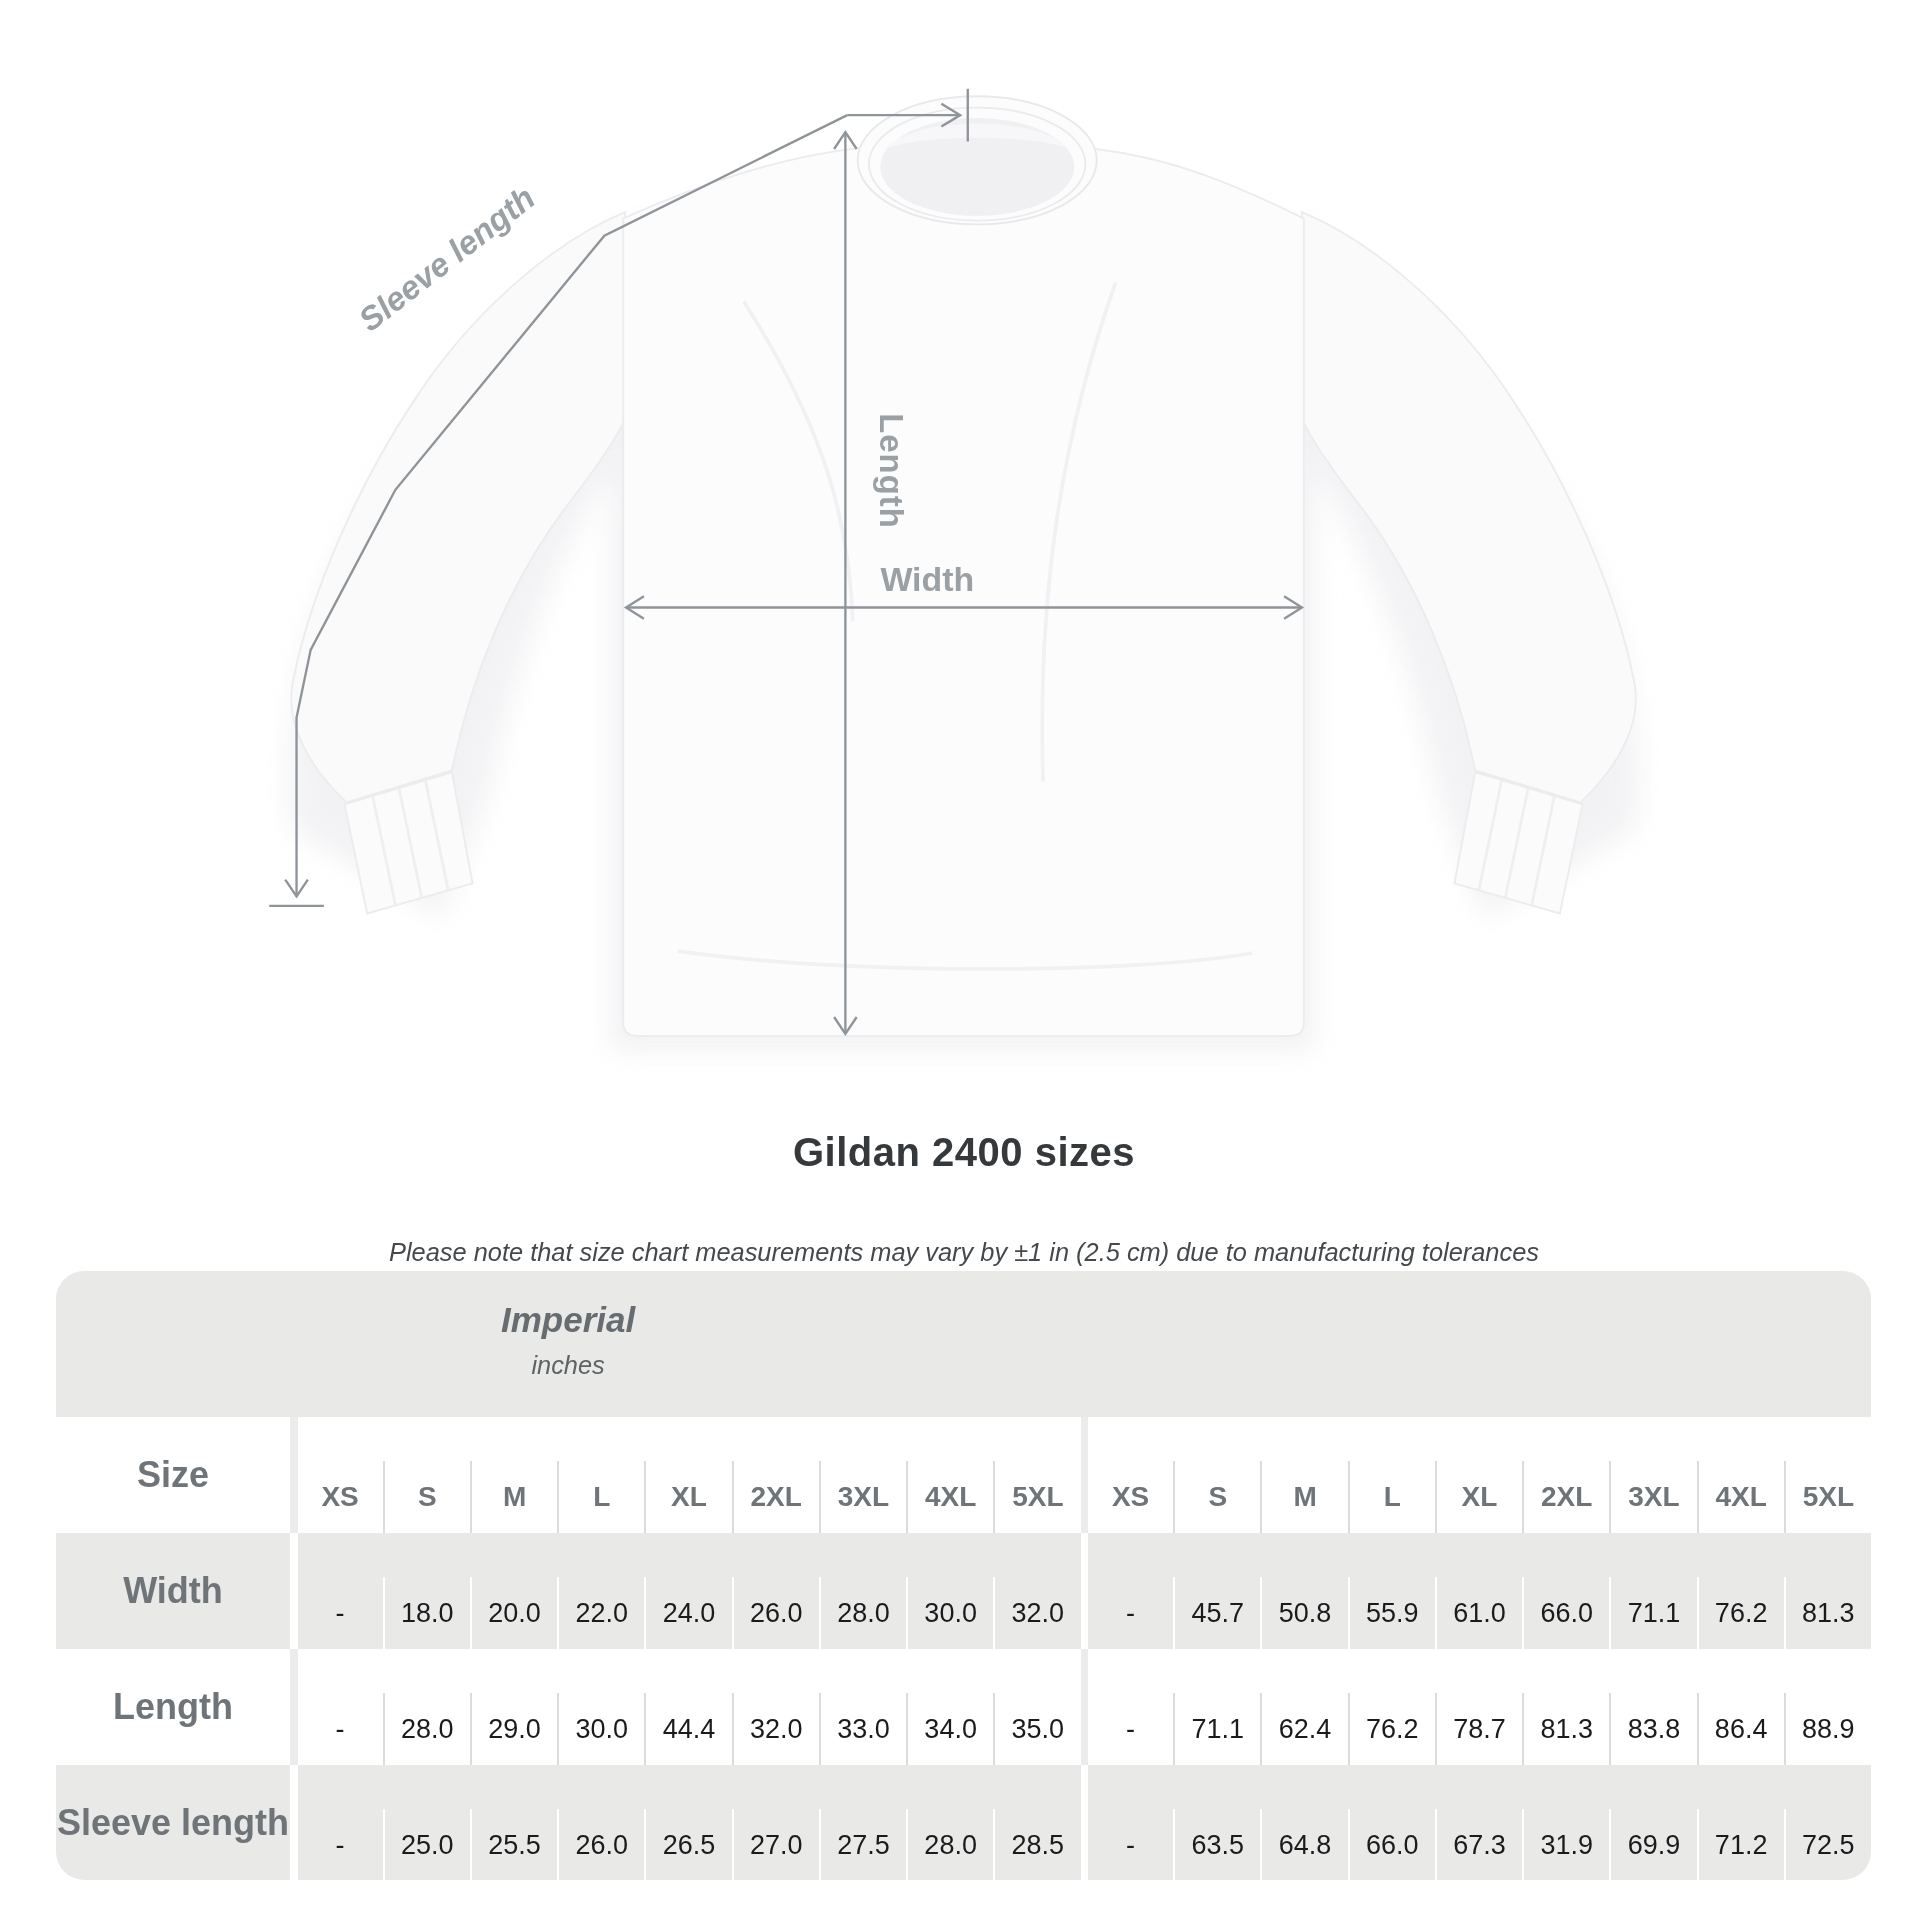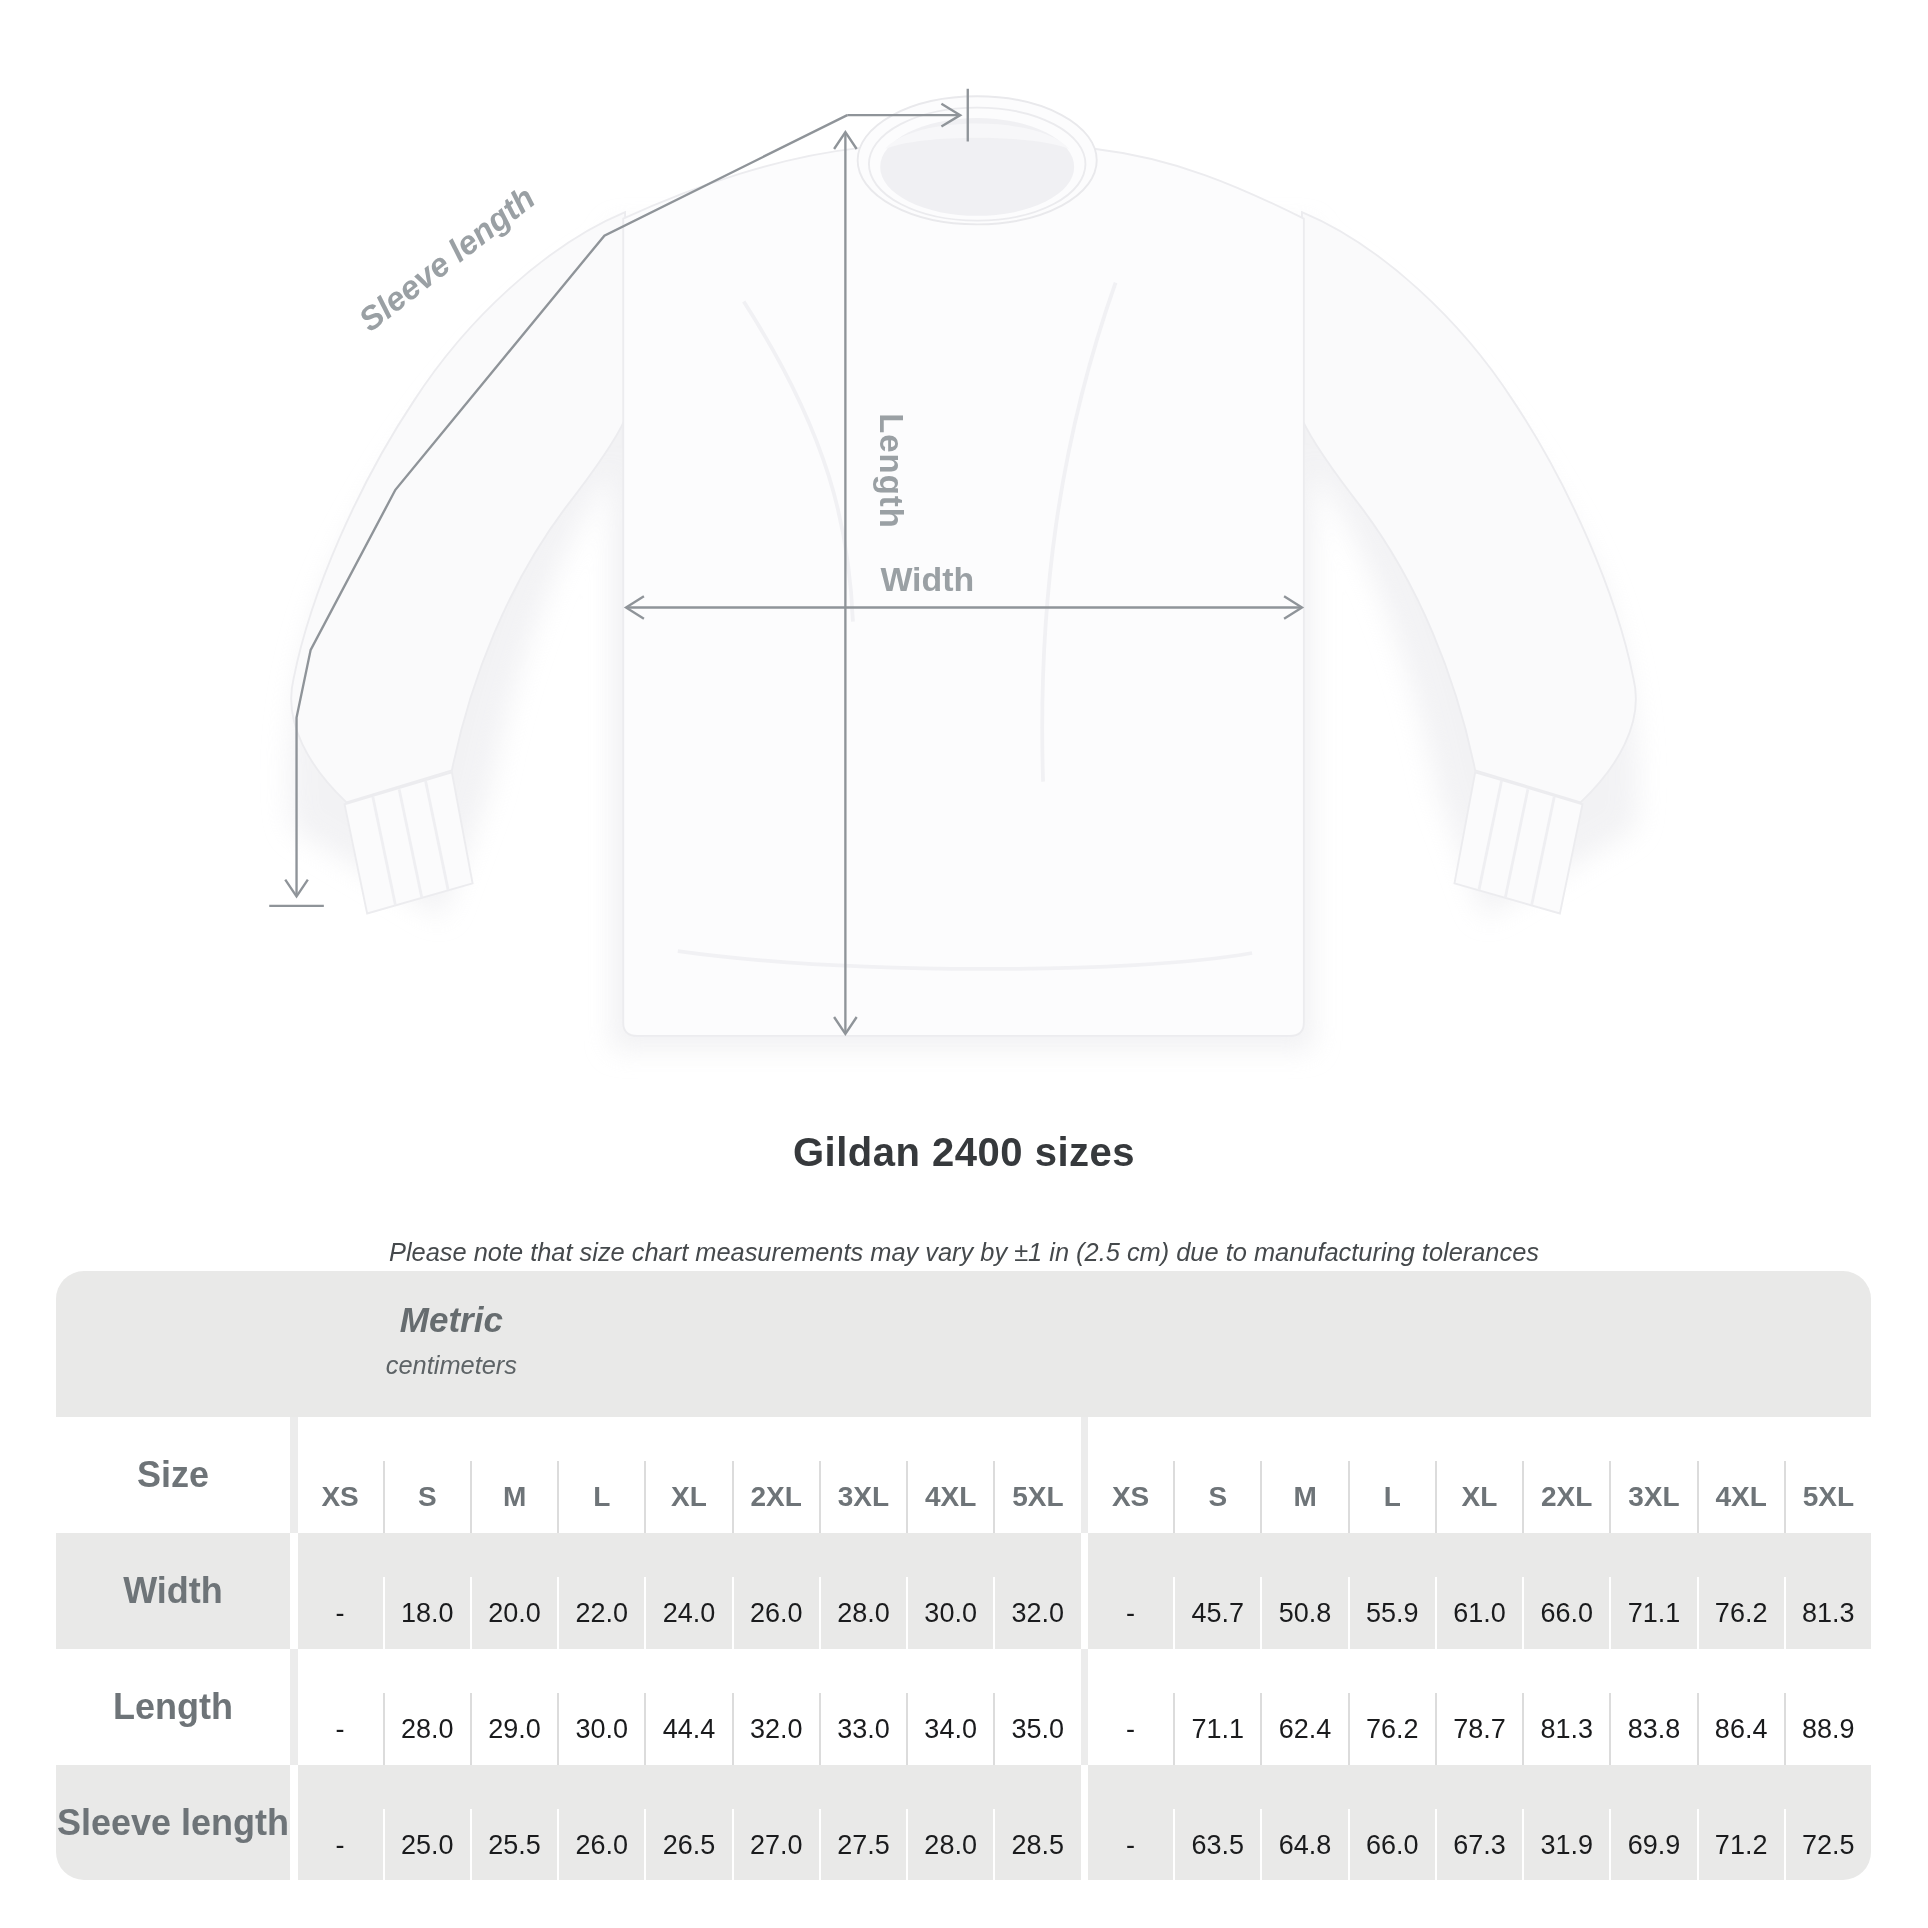--- a/index.html
+++ b/index.html
@@ -98,23 +98,23 @@
     <text transform="translate(482,284) rotate(-38)" text-anchor="middle" font-size="35" font-weight="bold" font-style="italic" fill="#9aa0a4">Sleeve length</text>
     <text transform="translate(935,500) rotate(90)" text-anchor="middle" font-size="35" font-weight="bold" fill="#9aa0a4" letter-spacing="1">Length</text>
     <text x="985" y="628" text-anchor="middle" font-size="36" font-weight="bold" fill="#9aa0a4">Width</text>
   </svg>
 
   <div class="title">Gildan 2400 sizes</div>
   <div class="subtitle">Please note that size chart measurements may vary by ±1 in (2.5 cm) due to manufacturing tolerances</div>
 
   <div class="size-table">
     <div class="band">
-      <div class="band-sec metric">
-        <div class="unit-name">Metric</div>
-        <div class="unit-sub">centimeters</div>
+      <div class="band-sec imperial">
+        <div class="unit-name">Imperial</div>
+        <div class="unit-sub">inches</div>
       </div>
     </div>
 
     <div class="trow row-white">
       <div class="lcell">Size</div>
       <div class="vgap"></div>
       <div class="cgroup sizes-group">
           <div class="cell hcell">XS</div>
           <div class="cell hcell">S</div>
           <div class="cell hcell">M</div>

